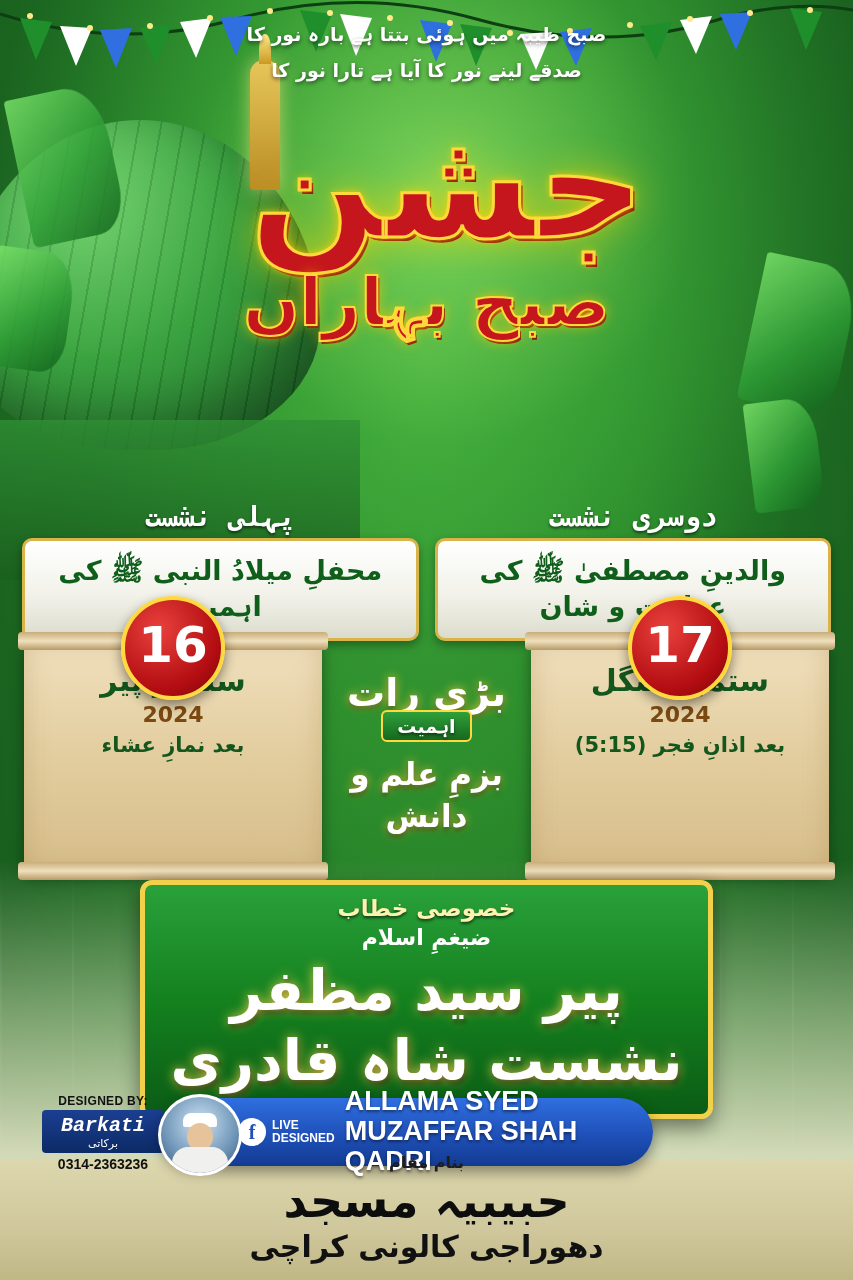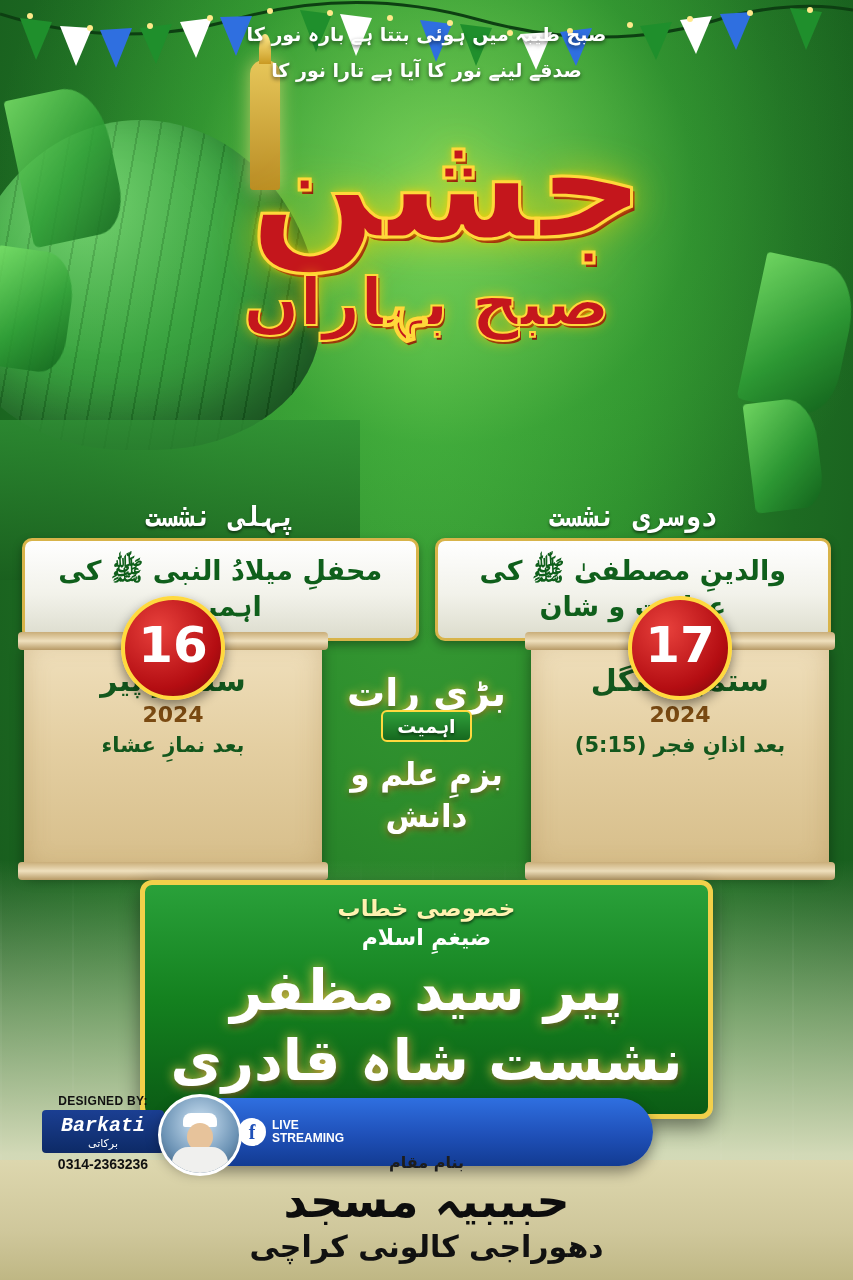--- a/index.html
+++ b/index.html
@@ -602,22 +602,26 @@
   <div class="livebar">
     <div class="live-avatar">
       <div class="cap"></div>
       <div class="face"></div>
       <div class="body"></div>
     </div>
     <div class="fb-badge">
       <div class="fb-circle">f</div>
       <div class="fb-live">
         <div>LIVE</div>
-        <div>STREAMING</div>
+        <div>DESIGNED</div>
       </div>
+    </div>
+    <div class="live-name">
+      <div>ALLAMA SYED</div>
+      <div>MUZAFFAR SHAH QADRI</div>
     </div>
   </div>
 
   <div class="venue urdu">
     <div class="venue-logo">بنام مقام</div>
     <div class="venue-name">حبیبیہ مسجد</div>
     <div class="venue-addr">دھوراجی کالونی کراچی</div>
   </div>
 
 </div>

